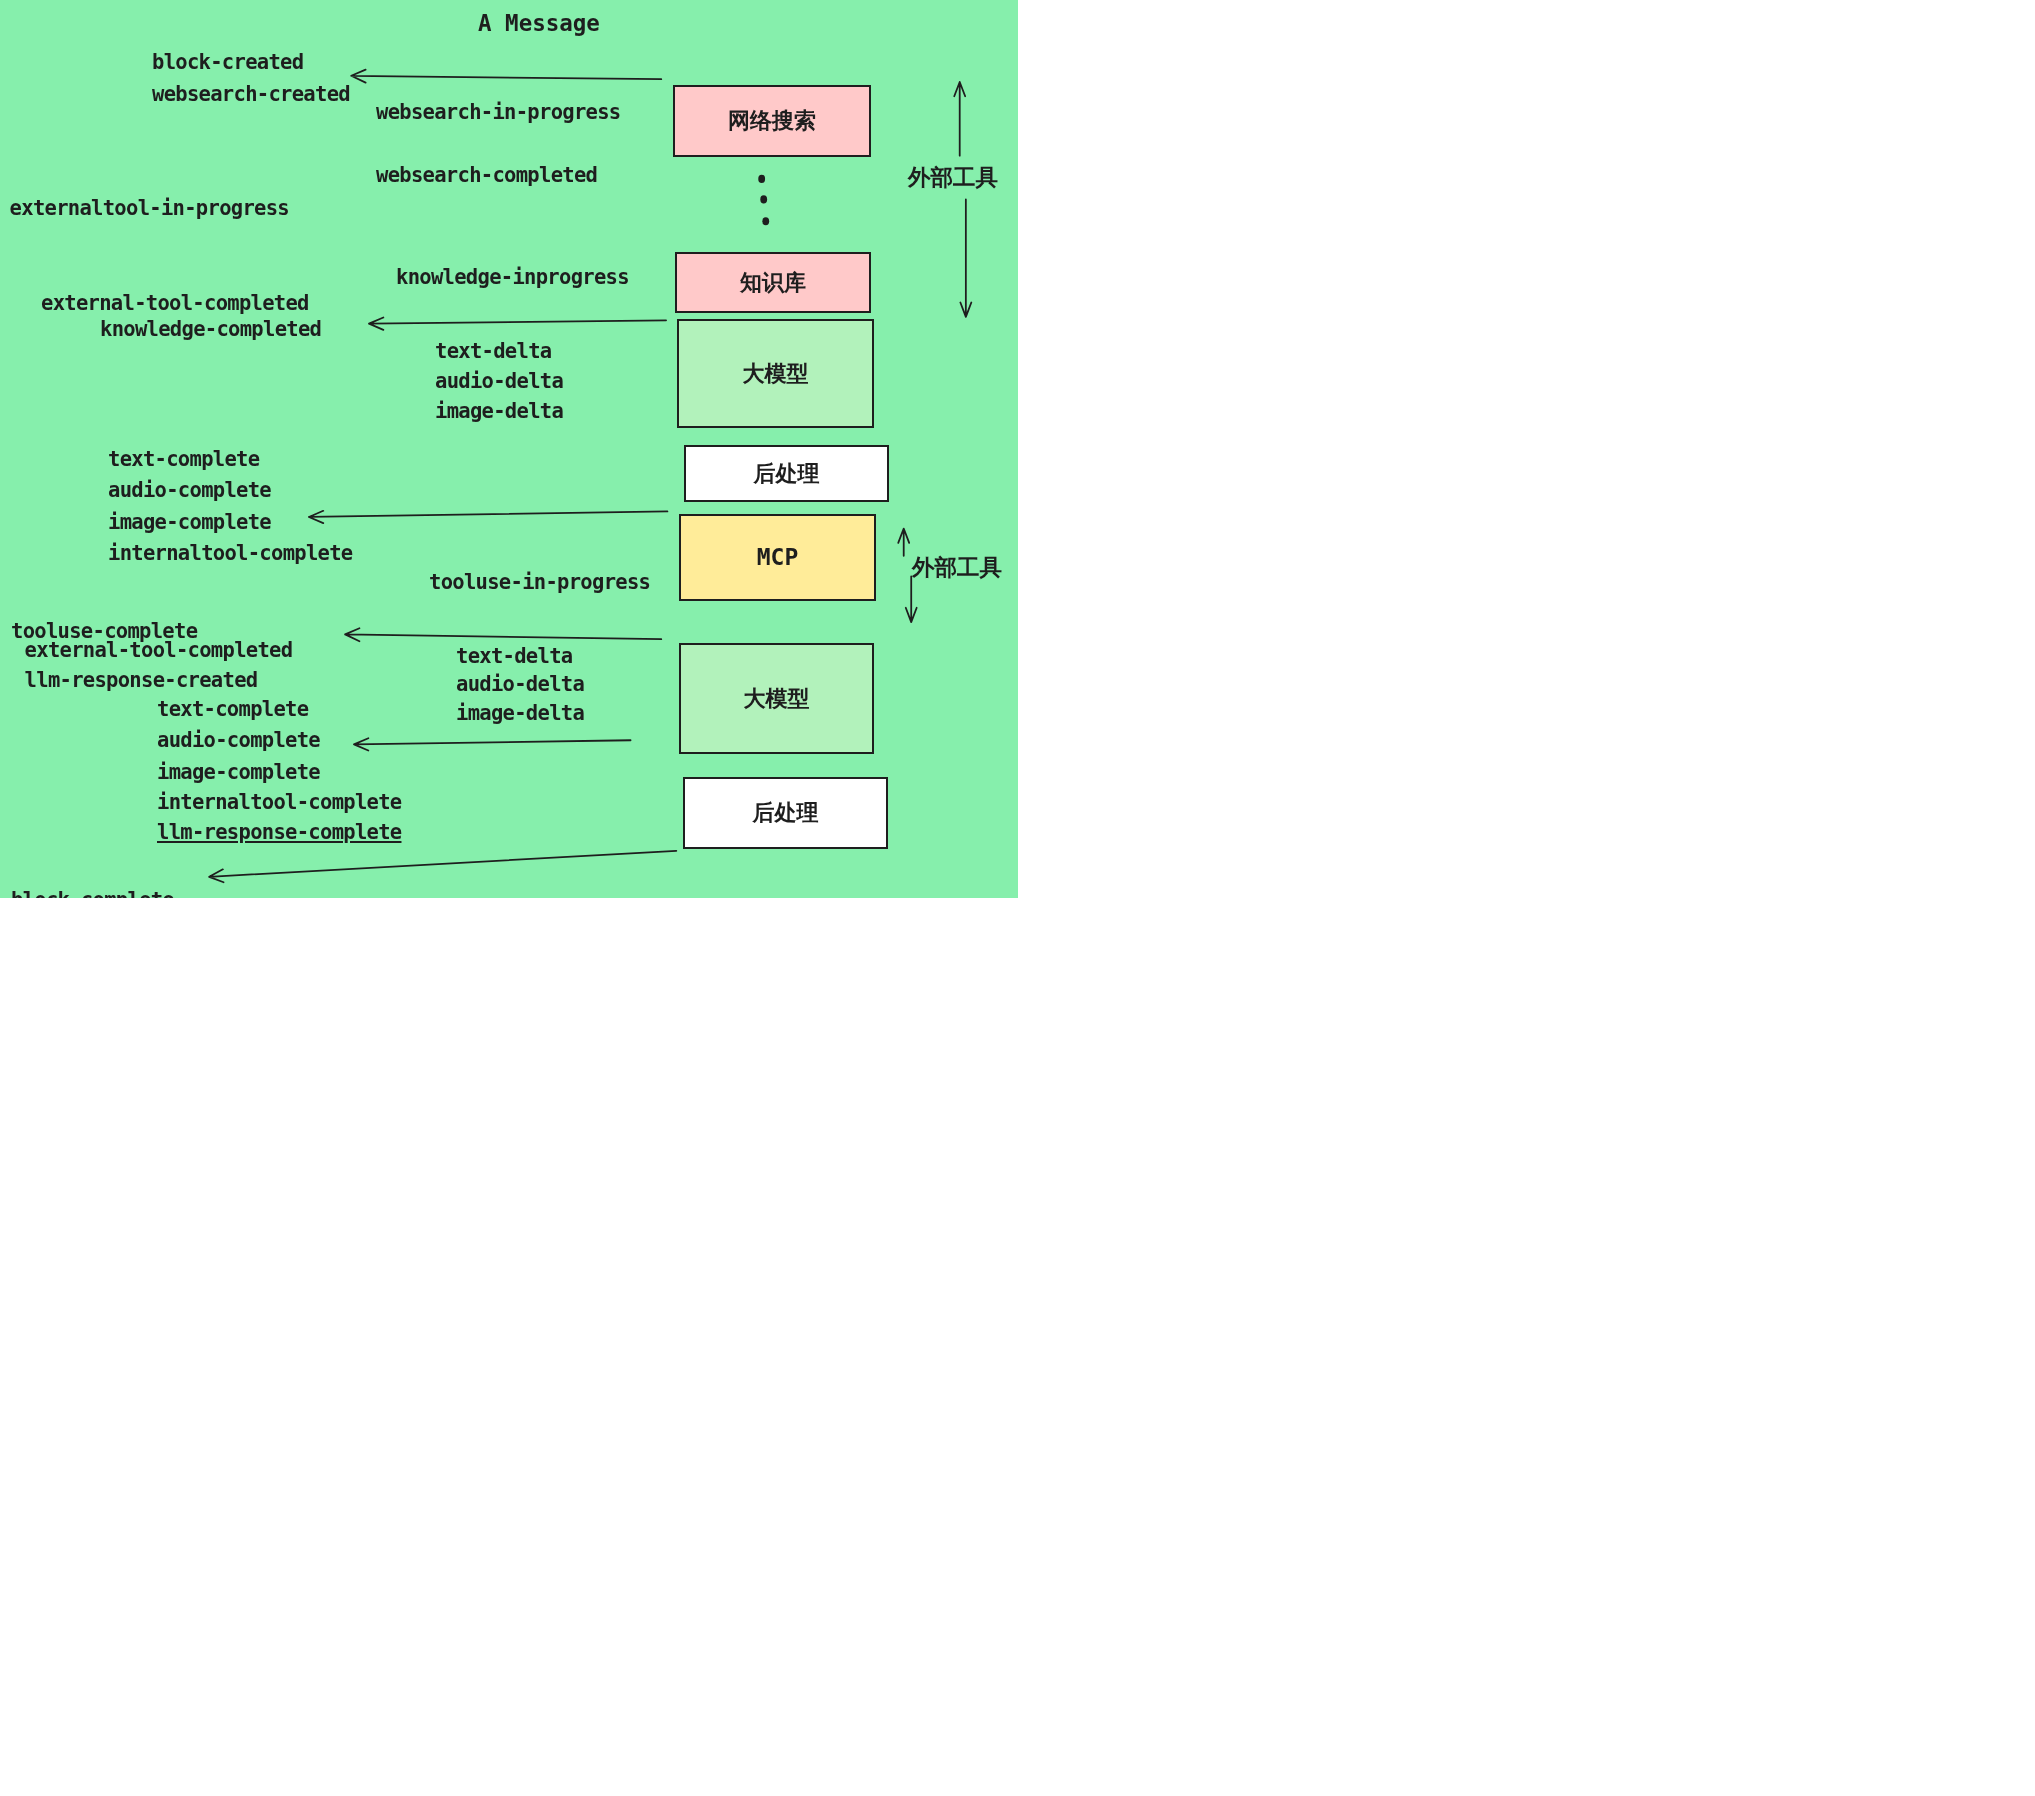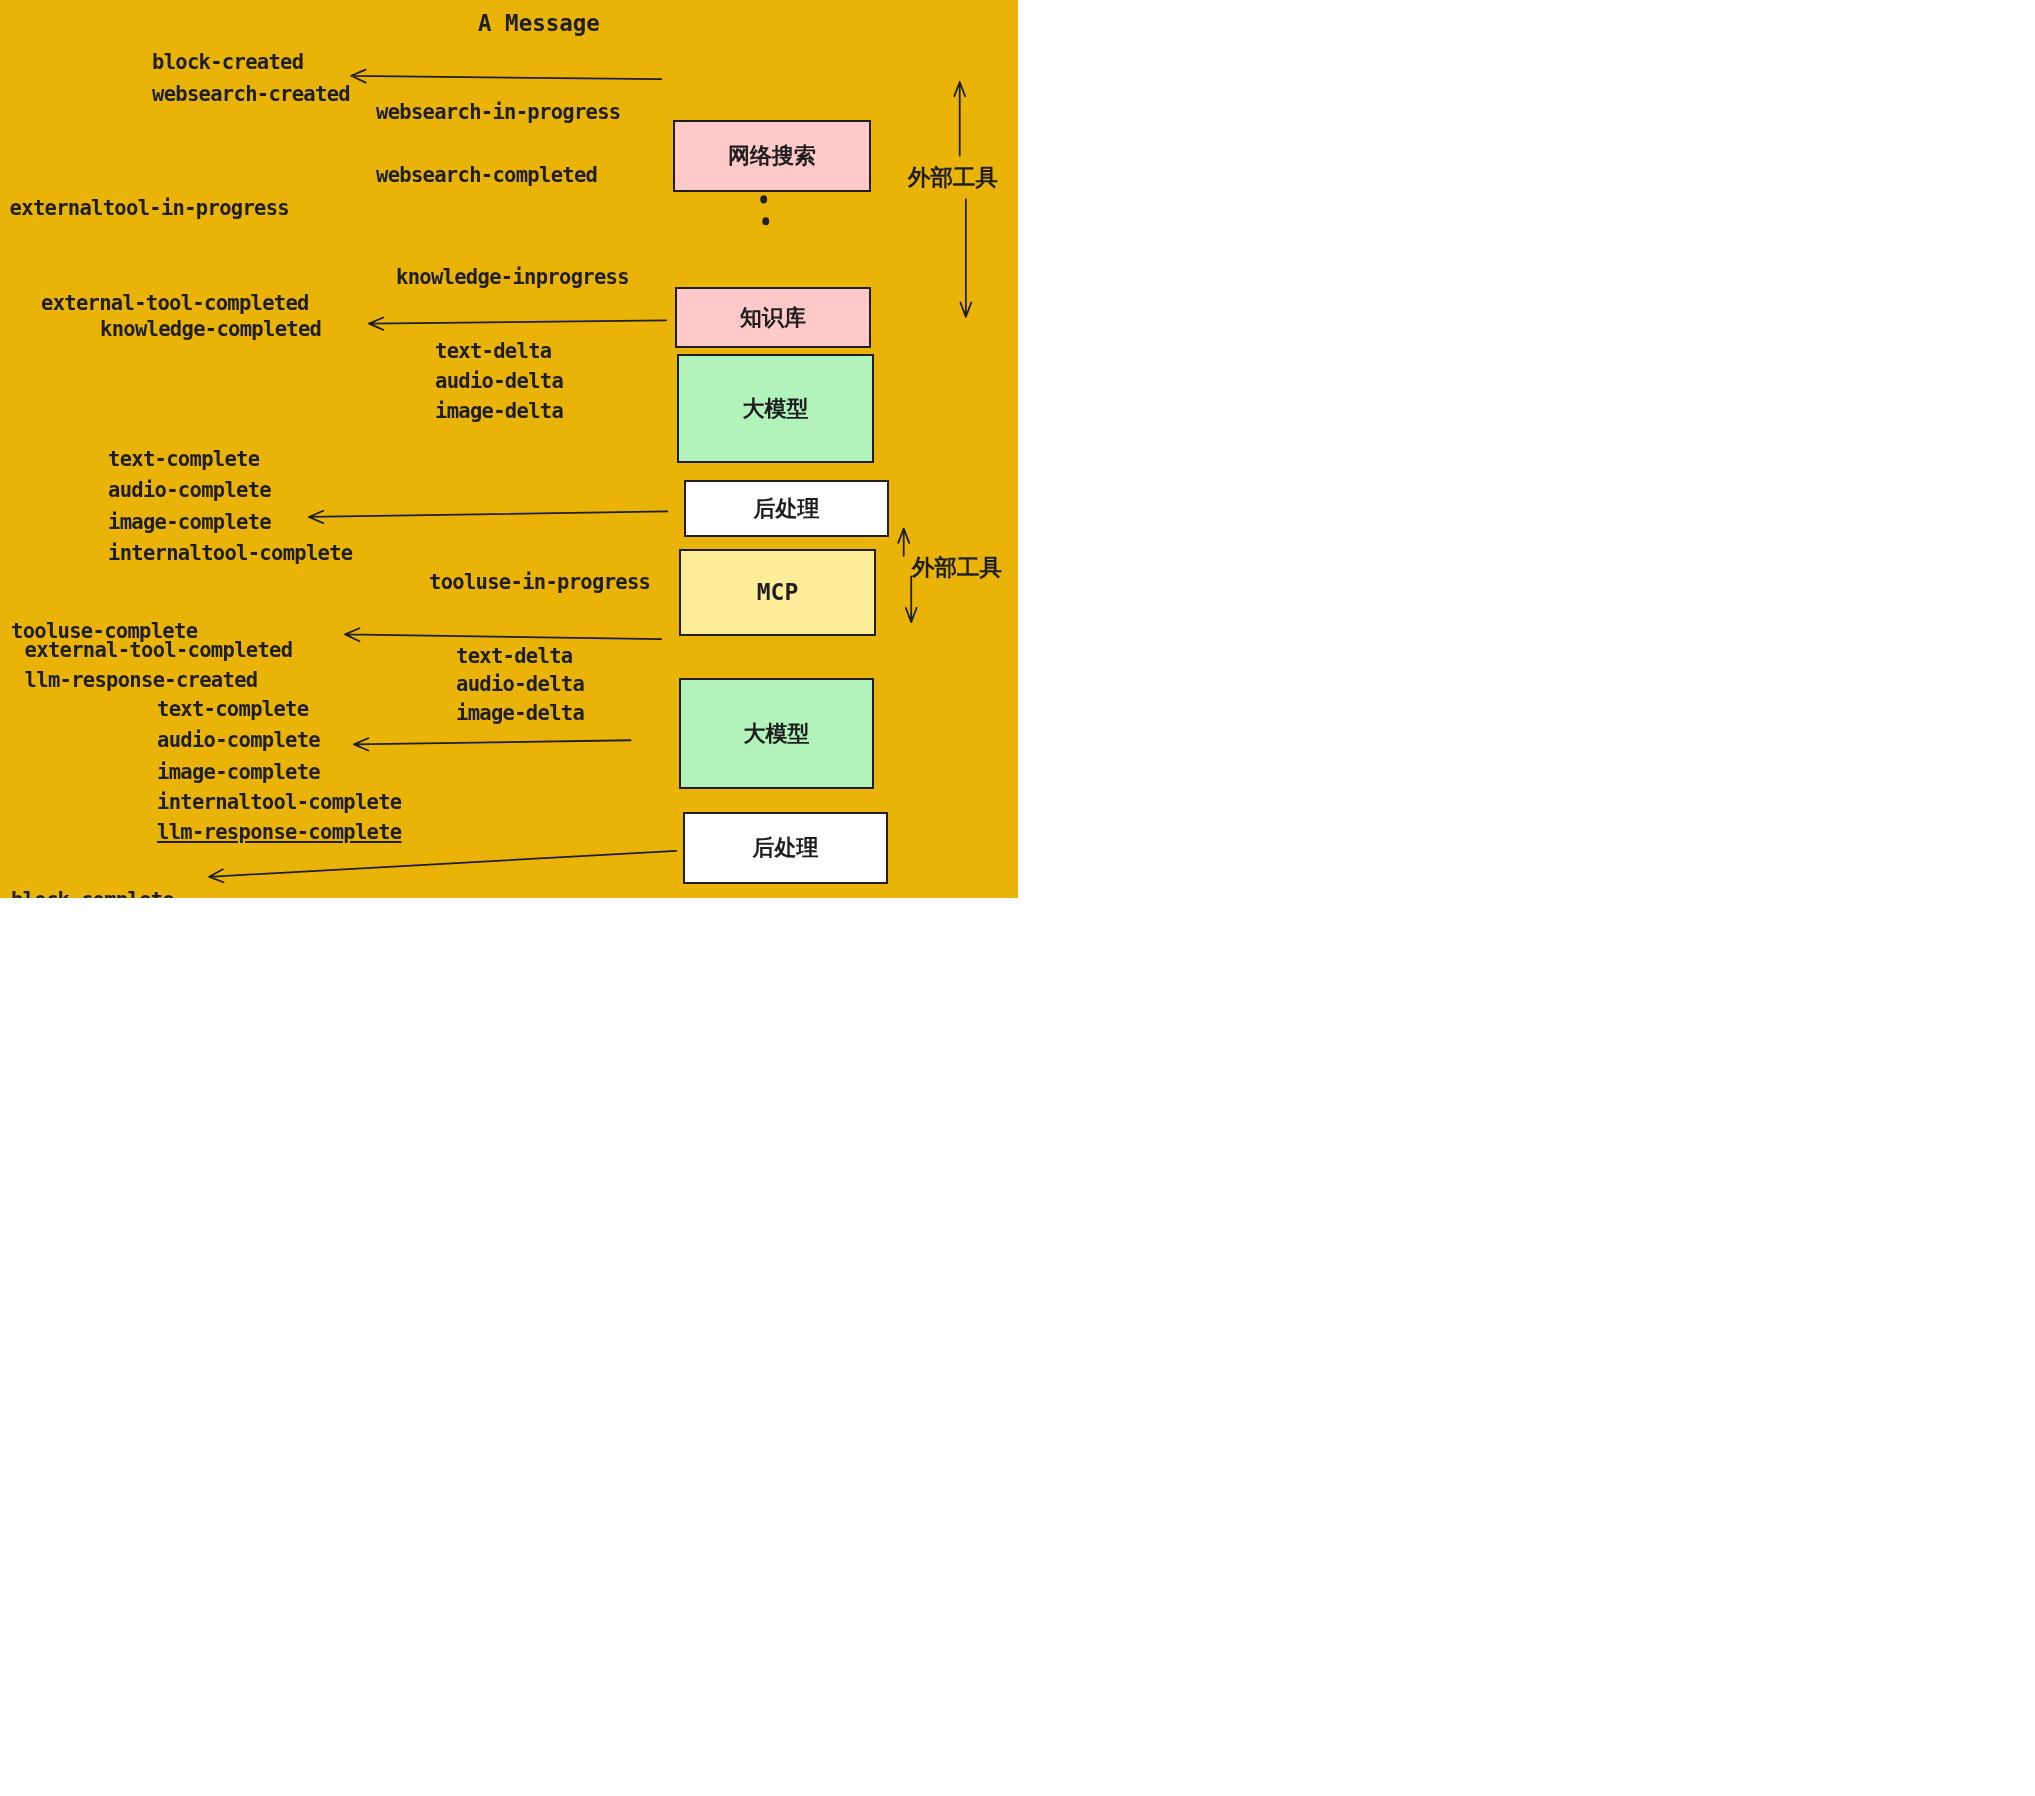--- a/index.html
+++ b/index.html
@@ -1,20 +1,20 @@
 <!DOCTYPE html>
 <html style="font-size:11px"><head>
 <meta charset="utf-8">
 <style>
   html, body { margin: 0; padding: 0; background: #ffffff; }
   .canvas {
     position: relative;
     width: 1018px;
     height: 898px;
-    background: #eab308;
+    background: #86efac;
     overflow: hidden;
     font-family: "DejaVu Sans Mono", monospace;
   }
   .layer {
     position: absolute;
     left: 0; top: 0;
     width: 1018px; height: 898px;
     pointer-events: none;
   }
   .evt {
@@ -30,21 +30,20 @@
     color: #1e1e1e;
     white-space: nowrap;
   }
   .box {
     position: absolute;
     box-sizing: border-box;
     border: 2px solid #1e1e1e;
     display: flex;
     align-items: center;
     justify-content: center;
-    margin-top: 35px;
   }
   .box .cjk {
     font: 600 22px/1 "DejaVu Sans", "Liberation Sans", sans-serif;
     color: #1e1e1e;
     white-space: nowrap;
   }
   .box .latin {
     font: 700 23px/1 "DejaVu Sans Mono", monospace;
     color: #1e1e1e;
     white-space: nowrap;

